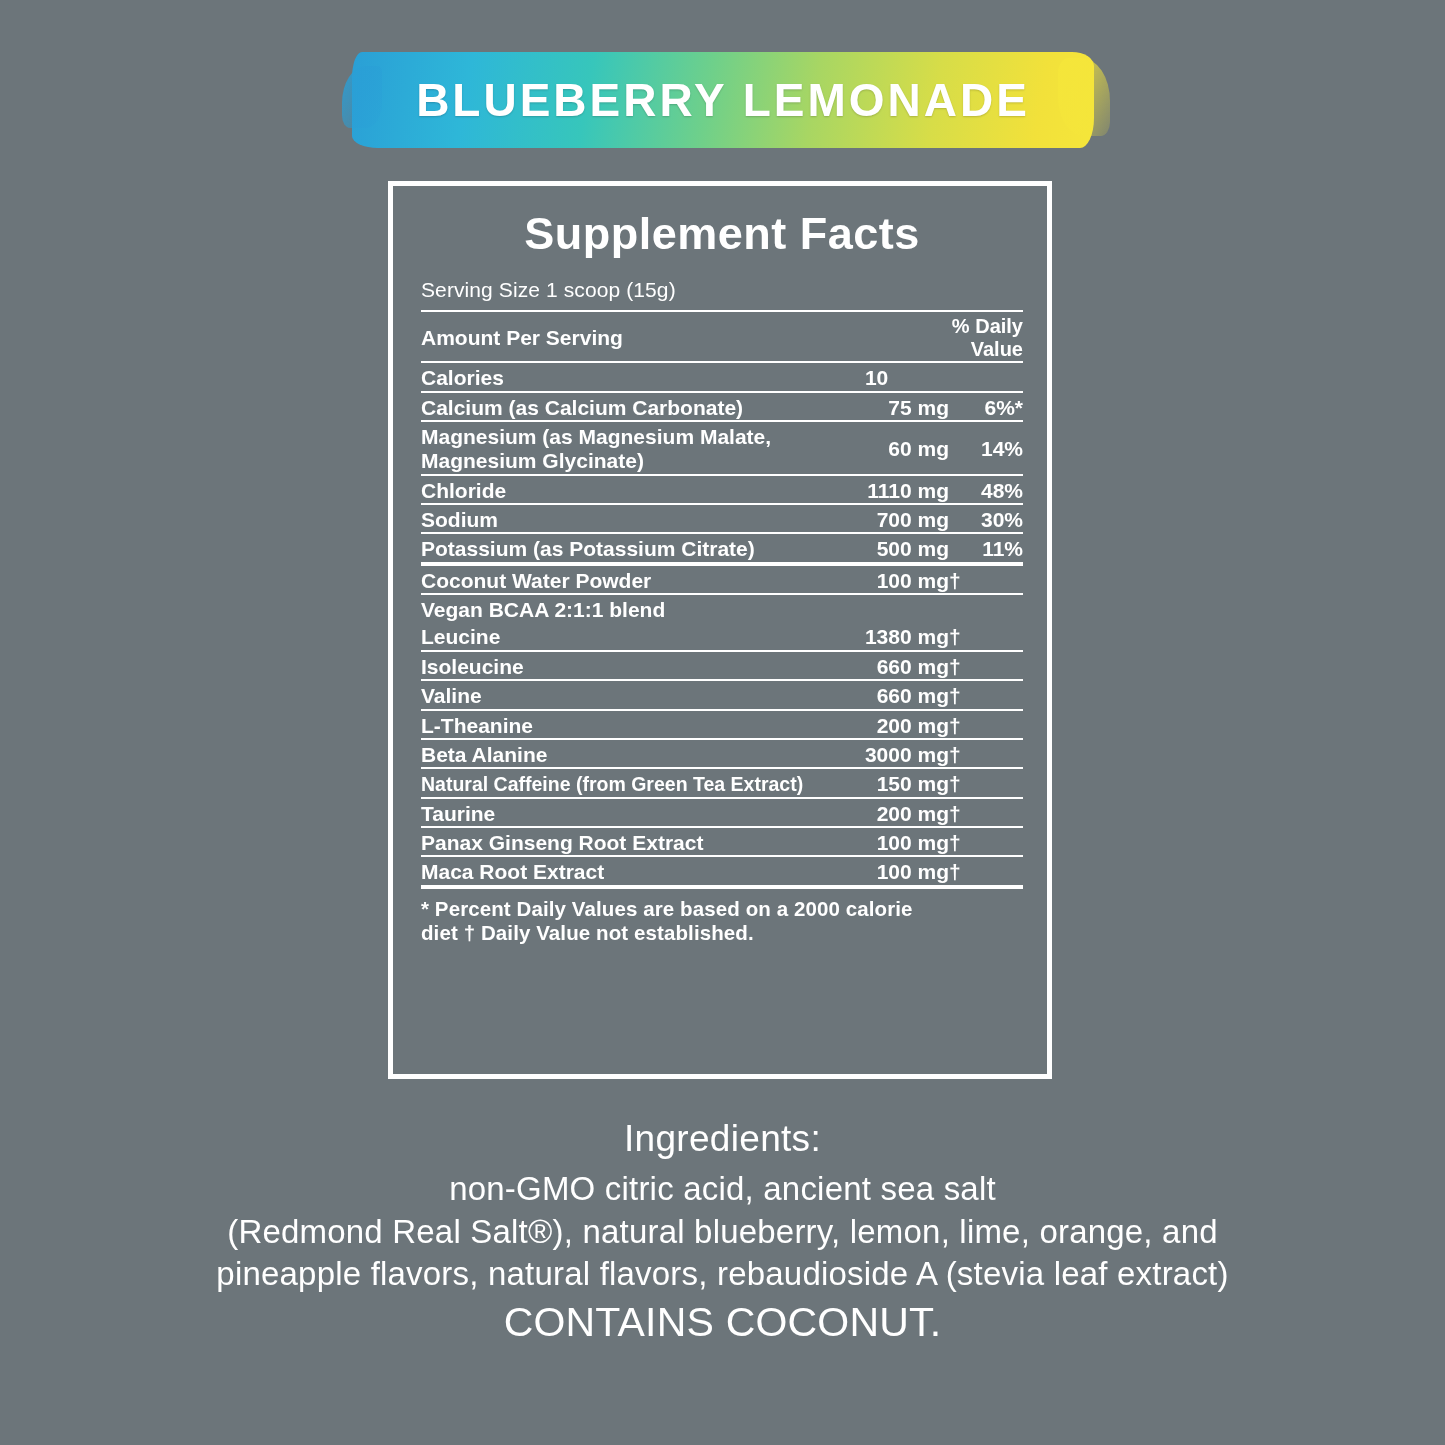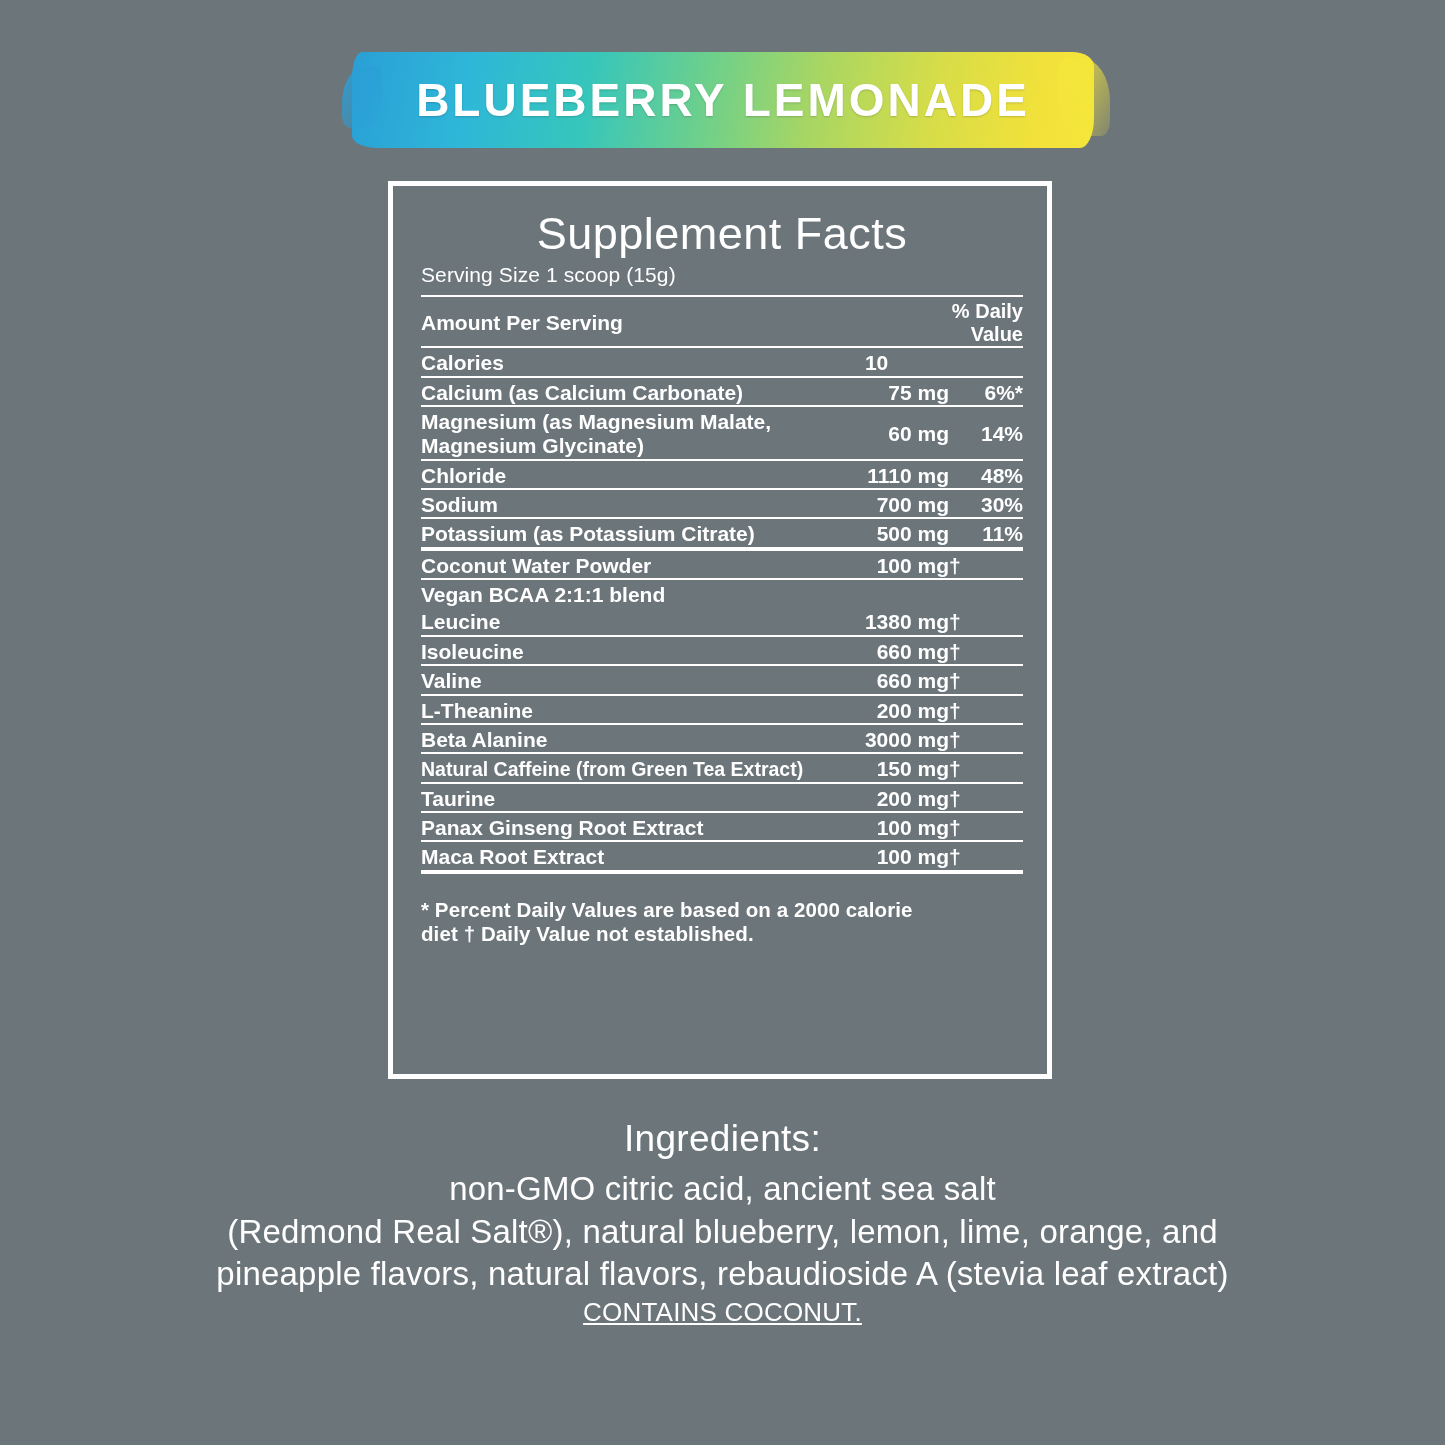--- a/index.html
+++ b/index.html
@@ -85,24 +85,24 @@
     top: 181px;
     left: 388px;
     width: 664px;
     height: 898px;
     border: 5px solid #ffffff;
     box-sizing: border-box;
     padding: 16px 24px 10px 28px;
   }
   .facts-title {
     font-size: 45px;
-    font-weight: normal;
+    font-weight: bold;
     text-align: center;
     line-height: 1.05;
-    margin: 8px 0 6px 0;
+    margin: 8px 0 21px 0;
     letter-spacing: 0.5px;
   }
   .serving-line {
     font-size: 21px;
     font-weight: normal;
     line-height: 1.17;
     letter-spacing: 0.1px;
   }
 
   table.facts {
@@ -134,21 +134,21 @@
     white-space: nowrap;
   }
   .indent-1 { padding-left: 22px; }
   .indent-2 { padding-left: 30px; }
   .small-name { font-size: 19.5px; }
 
   .footnote {
     font-size: 20.5px;
     font-weight: bold;
     line-height: 1.2;
-    margin-top: 24px;
+    margin-top: 8px;
     letter-spacing: 0.1px;
   }
 
   
   .ingredients {
     position: absolute;
     top: 1118px;
     left: 0;
     width: 1445px;
     text-align: center;
@@ -159,25 +159,24 @@
     margin-bottom: 8px;
     letter-spacing: 0.3px;
   }
   .ing-body {
     font-size: 33px;
     line-height: 1.29;
     font-weight: normal;
     letter-spacing: 0.2px;
   }
   .ing-contains {
-    font-size: 26px;
+    font-size: 41px;
     line-height: 1.29;
     font-weight: normal;
     letter-spacing: 0.2px;
-    text-decoration: underline;
   }
 </style>
 </head>
 <body>
 
 <div class="page">
 
   <div class="flavor-banner">
     <div class="flavor-swash"></div>
     <div class="flavor-text">BLUEBERRY LEMONADE</div>

